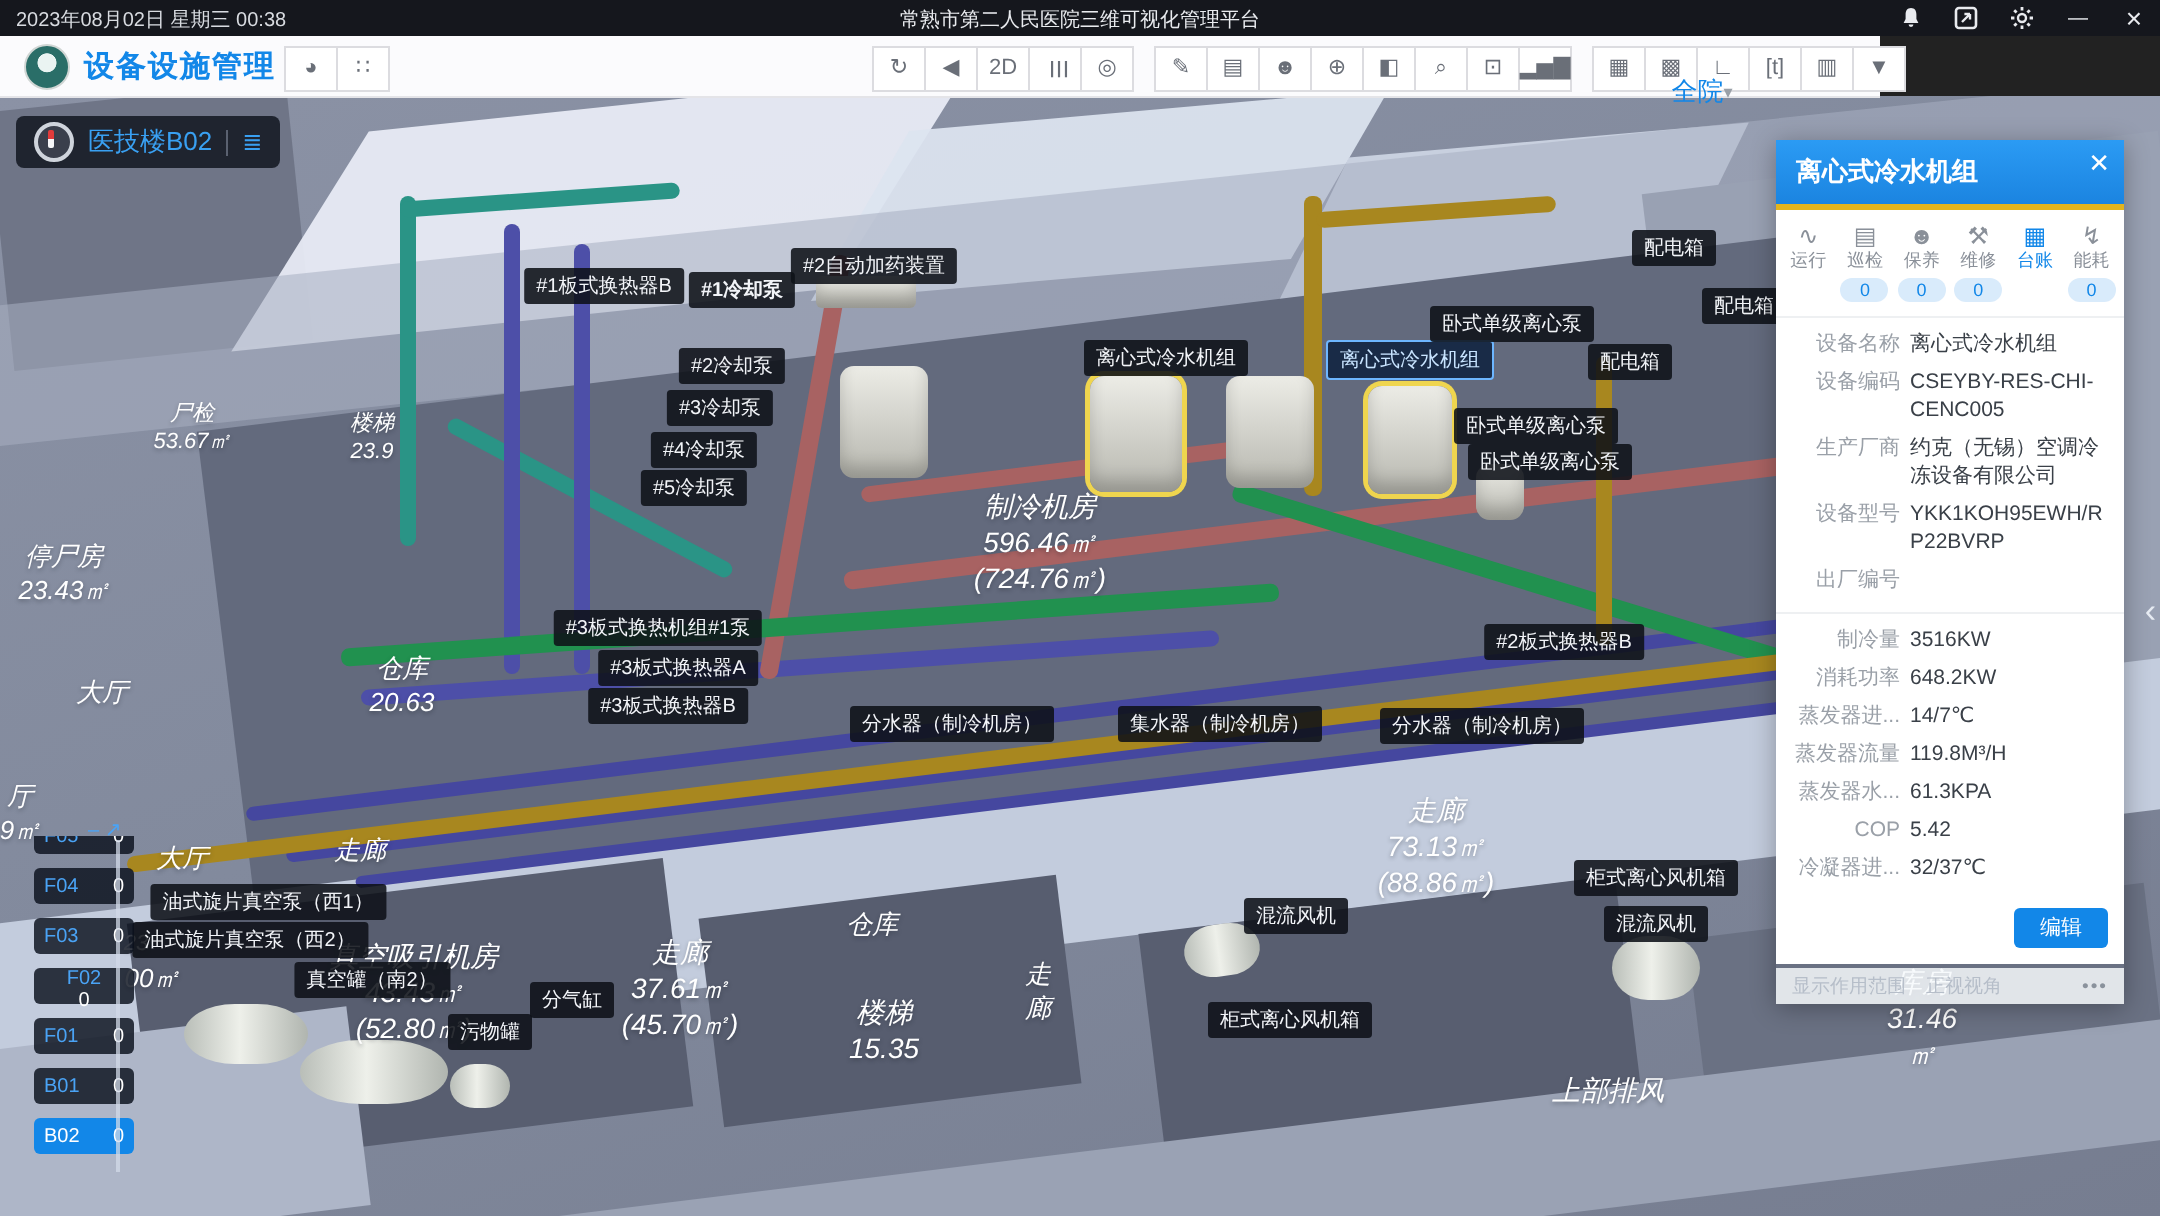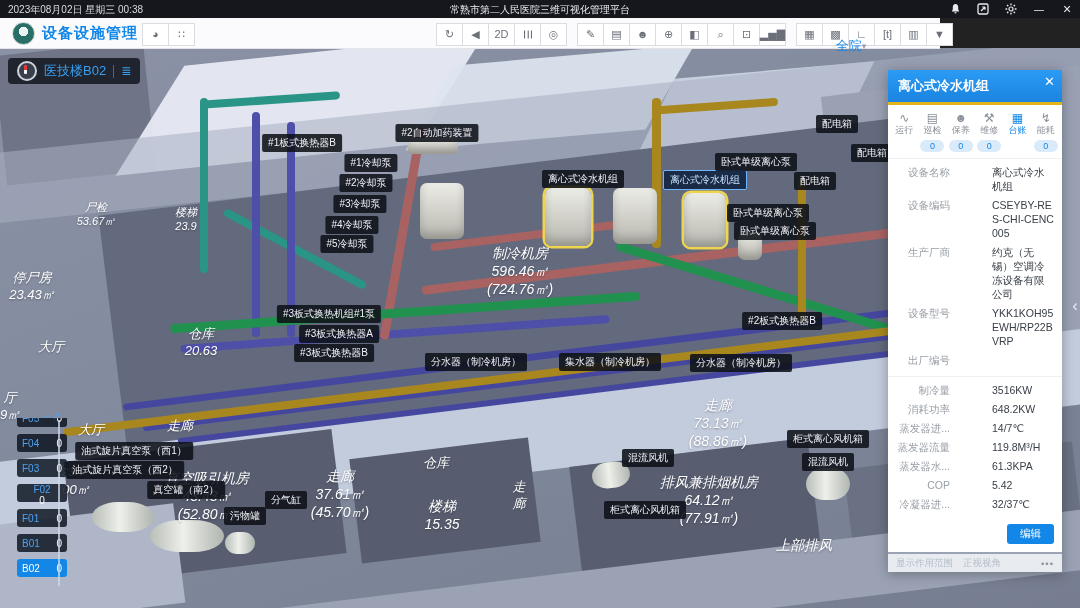--- a/index.html
+++ b/index.html
@@ -76,21 +76,21 @@
   #dp-tabs{display:flex;padding:6px 2px 4px 2px;border-bottom:1px solid #eef0f2;}
   .ptab{flex:1;text-align:center;cursor:pointer;color:#8a9099;}
   .ptab-icon{font-size:12px;line-height:14px;}
   .ptab-label{font-size:9px;line-height:11px;}
   .ptab.active{color:#1287e8;}
   .badge-wrap{height:15px;margin-top:3px;}
   .pbadge{display:inline-block;min-width:16px;background:#d9ebfb;color:#1287e8;font-size:9px;
           line-height:12px;border-radius:7px;padding:0 4px;}
   #dp-fields,#dp-metrics{padding:6px 8px 4px 6px;}
   #dp-metrics{border-top:1px solid #eef0f2;}
-  .drow{display:flex;margin-bottom:5px;gap:37px;}
+  .drow{display:flex;margin-bottom:5px;}
   .dlabel{width:56px;flex:none;color:#9aa0a8;text-align:right;padding-right:5px;line-height:14px;}
   .dvalue{flex:1;color:#3a4048;line-height:14px;word-break:break-all;}
   #dp-editrow{padding:4px 8px 8px;text-align:right;}
   #dp-edit{display:inline-block;background:#1287e8;color:#fff;font-size:10.5px;padding:3px 13px;
            border-radius:3px;cursor:pointer;}
   #dp-footer{margin-top:2px;background:rgba(246,249,252,.85);height:18px;display:flex;align-items:center;
              padding:0 8px;color:#b6bec9;font-size:9.5px;gap:10px;}
   #dp-more{margin-left:auto;color:#8a929c;letter-spacing:1px;cursor:pointer;}
 </style>
 </head>
@@ -257,21 +257,21 @@
     <div class="cyl" style="left:150px;top:472px;width:74px;height:32px;"></div>
     <div class="cyl" style="left:225px;top:484px;width:30px;height:22px;"></div>
 
     <div id="label-layer" style="position:absolute;left:0;top:-48px;width:1080px;height:608px;">
         <div class="chip" style="left: 437px; top: 133px;">
           <div class="lline">#2自动加药装置</div>
         </div>
         <div class="chip" style="left: 302px; top: 143px;">
           <div class="lline">#1板式换热器B</div>
         </div>
-        <div class="chip" style="left: 371px; top: 163px;">
+        <div class="chip" style="left: 371px; top: 145px; font-weight: bold;">
           <div class="lline">#1冷却泵</div>
         </div>
         <div class="chip" style="left: 366px; top: 183px;">
           <div class="lline">#2冷却泵</div>
         </div>
         <div class="chip" style="left: 360px; top: 204px;">
           <div class="lline">#3冷却泵</div>
         </div>
         <div class="chip" style="left: 352px; top: 225px;">
           <div class="lline">#4冷却泵</div>
@@ -409,25 +409,20 @@
           <div class="lline">15.35</div>
         </div>
         <div class="room md" style="left: 519px; top: 496px;">
           <div class="lline">走</div>
           <div class="lline">廊</div>
         </div>
         <div class="room lg" style="left: 718px; top: 424px;">
           <div class="lline">走廊</div>
           <div class="lline">73.13㎡</div>
           <div class="lline">(88.86㎡)</div>
-        </div>
-        <div class="room lg" style="left: 709px; top: 501px;">
-          <div class="lline">排风兼排烟机房</div>
-          <div class="lline">64.12㎡</div>
-          <div class="lline">(77.91㎡)</div>
         </div>
         <div class="room lg" style="left: 804px; top: 546px;">
           <div class="lline">上部排风</div>
         </div>
         <div class="room lg" style="left: 961px; top: 510px;">
           <div class="lline">库房</div>
           <div class="lline">31.46</div>
           <div class="lline">㎡</div>
         </div>
       </div>

